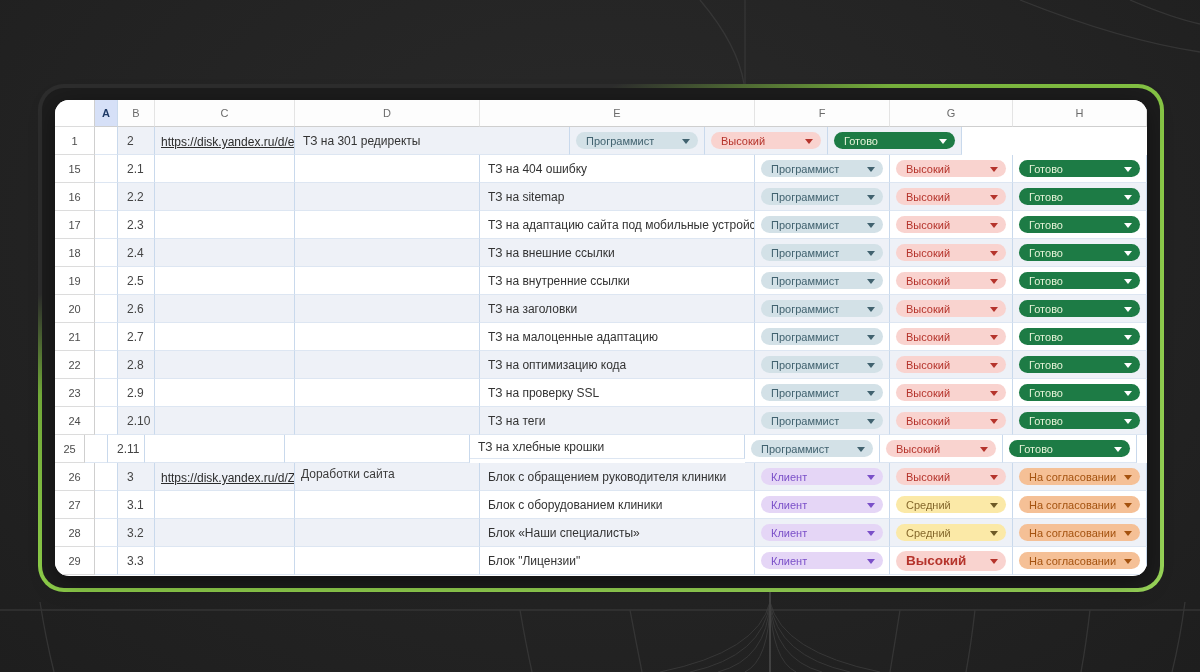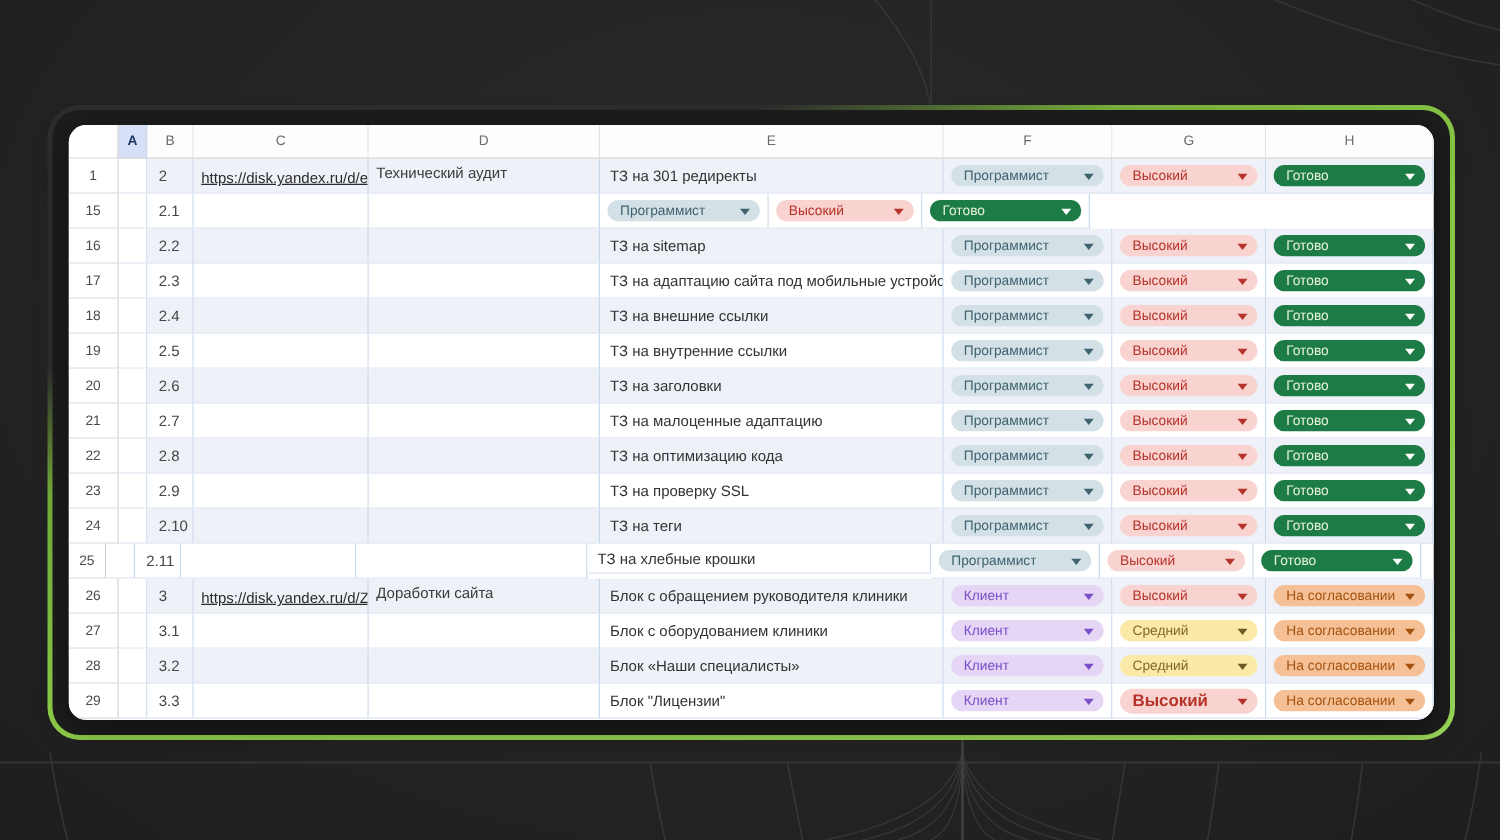--- a/index.html
+++ b/index.html
@@ -132,23 +132,20 @@
         <div class="cell rowhdr" style="width: 40px; height: 28px;">
           <span>1</span>
         </div>
         <div class="cell colA data" style="width: 23px; height: 28px; background: rgb(255, 255, 255);"></div>
         <div class="cell data b-cell" style="width: 37px; height: 28px;">
           <span>2</span>
         </div>
         <div class="cell data c-cell" style="width: 140px; height: 28px;">
           <span class="link">https://disk.yandex.ru/d/e</span>
         </div>
-        <div class="cell data d-cell" style="width: 185px; height: 28px;">
-          <span>Технический аудит</span>
-        </div>
         <div class="cell data e-cell" style="width: 275px; height: 28px;">
           <span>ТЗ на 301 редиректы</span>
         </div>
         <div class="cell data" style="width: 135px; height: 28px;">
           <div class="chip" style="background: rgb(211, 225, 231); color: rgb(65, 98, 111);">
             <span class="chip-label">Программист</span>
             <span class="chip-arrow" style="border-top-color: rgb(65, 98, 111);"></span>
           </div>
         </div>
         <div class="cell data" style="width: 123px; height: 28px;">
@@ -167,20 +164,23 @@
       <div class="row">
         <div class="cell rowhdr" style="width: 40px; height: 28px;">
           <span>15</span>
         </div>
         <div class="cell colA data" style="width: 23px; height: 28px; background: rgb(255, 255, 255);"></div>
         <div class="cell data b-cell" style="width: 37px; height: 28px;">
           <span>2.1</span>
         </div>
         <div class="cell data c-cell" style="width: 140px; height: 28px;"></div>
         <div class="cell data d-cell" style="width: 185px; height: 28px;"></div>
+        <div class="cell data e-cell" style="width: 275px; height: 28px;">
+          <span>ТЗ на 404 ошибку</span>
+        </div>
         <div class="cell data" style="width: 135px; height: 28px;">
           <div class="chip" style="background: rgb(211, 225, 231); color: rgb(65, 98, 111);">
             <span class="chip-label">Программист</span>
             <span class="chip-arrow" style="border-top-color: rgb(65, 98, 111);"></span>
           </div>
         </div>
         <div class="cell data" style="width: 123px; height: 28px;">
           <div class="chip" style="background: rgb(249, 211, 207); color: rgb(181, 51, 43);">
             <span class="chip-label">Высокий</span>
             <span class="chip-arrow" style="border-top-color: rgb(181, 51, 43);"></span>

